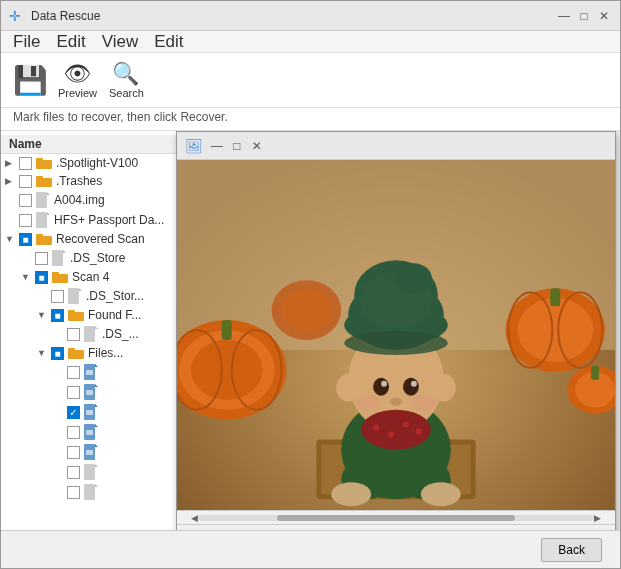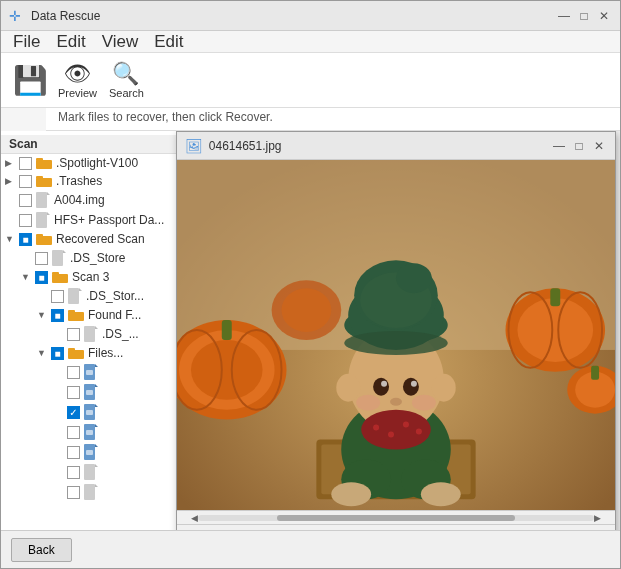--- a/index.html
+++ b/index.html
@@ -120,21 +120,20 @@
     }
 
     
     .instruction-bar {
       background: #fff;
       padding: 2px 12px 6px;
       font-size: 12px;
       color: #555;
       border-bottom: 1px solid #ddd;
       flex-shrink: 0;
-      margin-left: 45px;
     }
 
     
     .content-area {
       display: flex;
       flex: 1;
       overflow: hidden;
       position: relative;
     }
 
@@ -214,23 +213,24 @@
       overflow: hidden;
       text-overflow: ellipsis;
     }
 
     
     .bottom-bar {
       background: #f0f0f0;
       height: 38px;
       display: flex;
       align-items: center;
-      padding: 0 10px;
+      padding: 0 18px;
       border-top: 1px solid #ccc;
       flex-shrink: 0;
+      justify-content: flex-end;
     }
     .back-btn {
       background: #e0e0e0;
       border: 1px solid #aaa;
       padding: 4px 16px;
       font-size: 12px;
       cursor: pointer;
       border-radius: 2px;
     }
 
@@ -377,21 +377,21 @@
     </div>
   </div>
 
   <div class="instruction-bar">
     <span>Mark files to recover, then click Recover.</span>
   </div>
 
   <div class="content-area">
 
     <div class="file-tree-panel">
-      <div class="tree-header">Scan</div>
+      <div class="tree-header">Name</div>
 
       <div class="tree-item tree-indent-1">
         <span class="expand-arrow">▶</span>
         <div class="checkbox"></div>
         <svg class="folder-icon svg-folder" viewBox="0 0 16 12" width="16" height="12">
           <rect x="0" y="3" width="16" height="9" rx="1" fill="#e8a020"></rect>
           <rect x="0" y="1" width="7" height="3" rx="1" fill="#e8a020"></rect>
         </svg>
         <span class="item-label">.Spotlight-V100</span>
       </div>
@@ -446,21 +446,21 @@
         <span class="item-label">.DS_Store</span>
       </div>
 
       <div class="tree-item tree-indent-2">
         <span class="expand-arrow">▼</span>
         <div class="checkbox checked">■</div>
         <svg class="folder-icon" viewBox="0 0 16 12" width="16" height="12">
           <rect x="0" y="3" width="16" height="9" rx="1" fill="#e8a020"></rect>
           <rect x="0" y="1" width="7" height="3" rx="1" fill="#e8a020"></rect>
         </svg>
-        <span class="item-label">Scan 3</span>
+        <span class="item-label">Scan 4</span>
       </div>
 
       <div class="tree-item tree-indent-3">
         <span class="expand-arrow"></span>
         <div class="checkbox"></div>
         <svg class="file-icon svg-file" viewBox="0 0 14 16" width="14" height="16">
           <rect x="0" y="0" width="11" height="16" rx="1" fill="#ccc"></rect>
           <polygon points="11,0 14,3 11,3" fill="#bbb"></polygon>
         </svg>
         <span class="item-label">.DS_Stor...</span>
@@ -569,21 +569,20 @@
           <polygon points="11,0 14,3 11,3" fill="#bbb"></polygon>
         </svg>
         <span class="item-label"></span>
       </div>
     </div>
 
     <div class="preview-window">
 
       <div class="preview-title-bar">
         <span class="preview-title-icon">🖼</span>
-        <span class="preview-title-text">04614651.jpg</span>
         <div class="preview-controls">
           <button class="preview-btn">—</button>
           <button class="preview-btn">□</button>
           <button class="preview-btn">✕</button>
         </div>
       </div>
 
       <div class="preview-content">
         
         <svg width="100%" height="100%" viewBox="0 0 440 370" preserveAspectRatio="xMidYMid slice" xmlns="http://www.w3.org/2000/svg">

